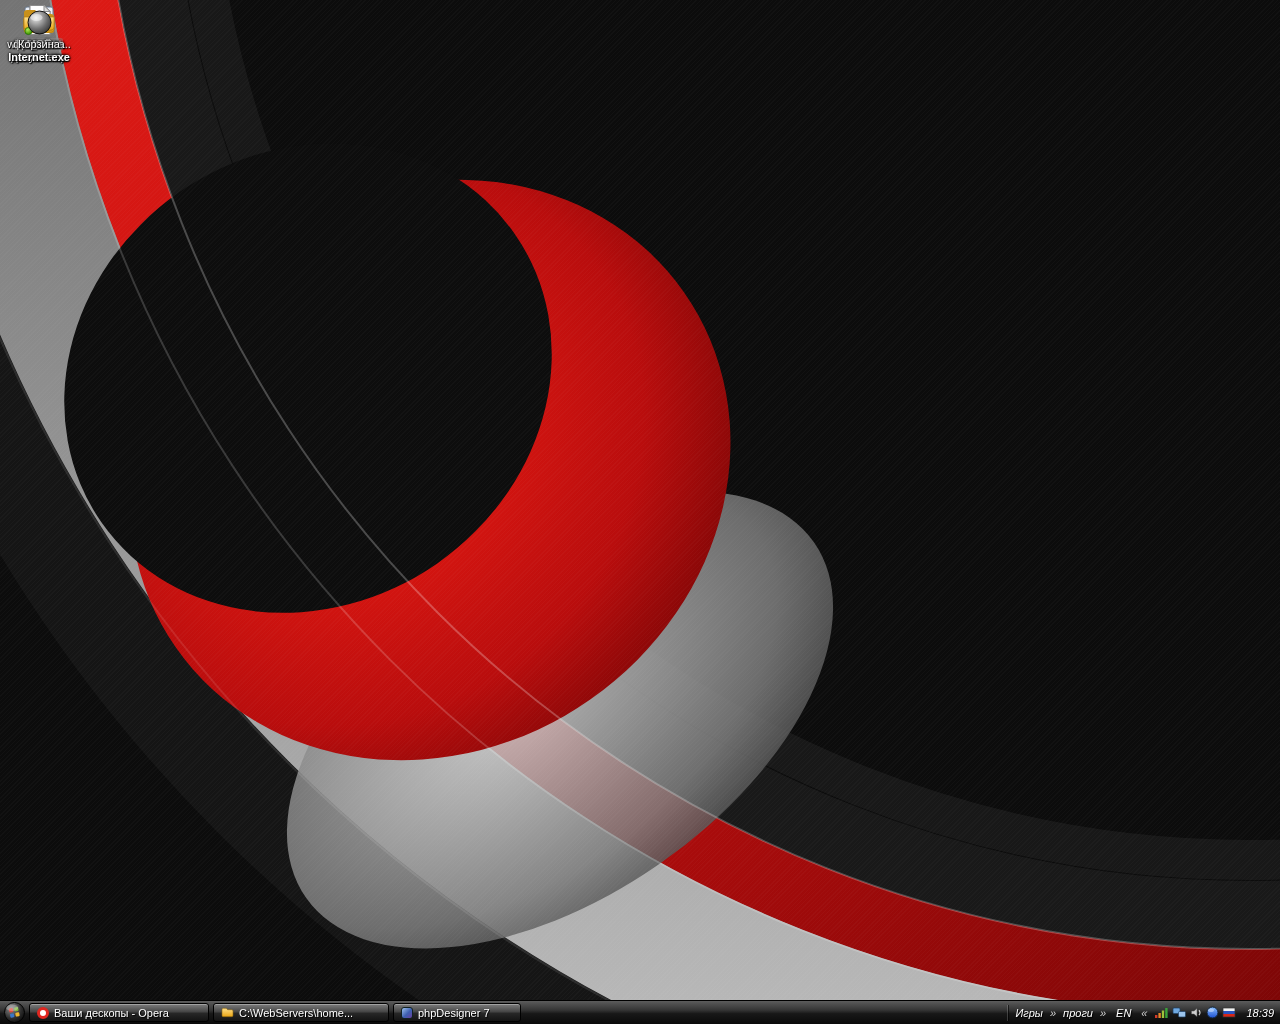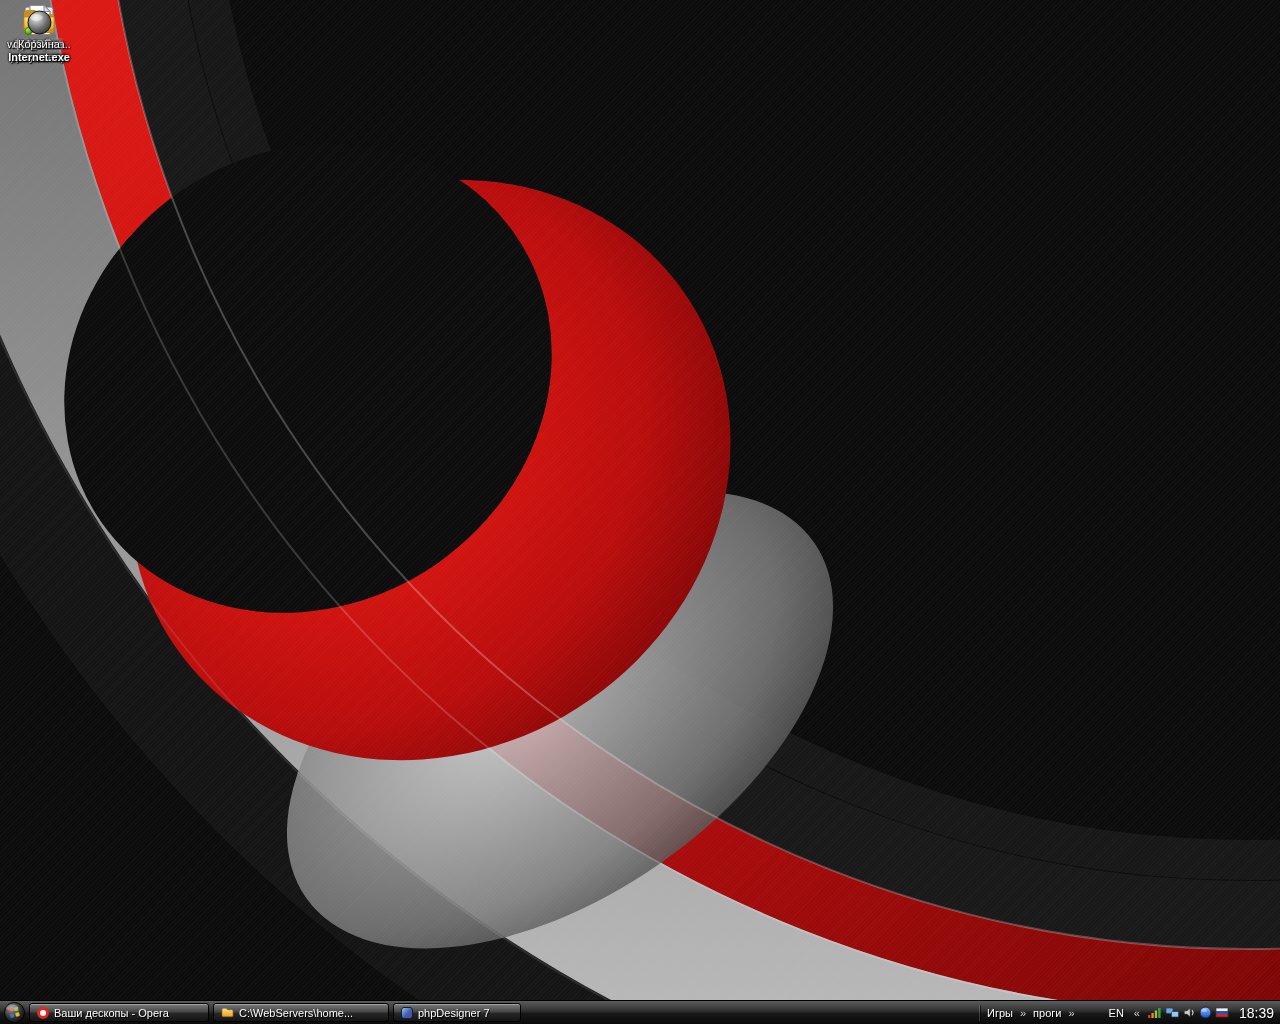--- a/index.html
+++ b/index.html
@@ -44,27 +44,27 @@
     box-shadow:inset 0 1px 0 rgba(255,255,255,.3);
     color:#fff;font-size:11px;
   }
   .task-btn .tb-label{white-space:nowrap;overflow:hidden;text-overflow:ellipsis;text-shadow:1px 1px 1px #000;}
   #task-opera{width:180px;}
   #task-webservers{width:176px;}
   #task-phpdesigner{width:128px;}
   .op-ic{width:12px;height:12px;border:3px solid #e0261f;border-radius:50%;box-sizing:border-box;background:#fff;flex:0 0 auto;}
   .phpd-ic{width:12px;height:12px;border-radius:3px;flex:0 0 auto;
     background:linear-gradient(135deg,#9fc3ef,#3d5fb0 55%,#6a3fa0);border:1px solid #122;box-sizing:border-box;}
-  .tb-right{margin-left:auto;display:flex;align-items:center;gap:7px;color:#fff;font-size:11px;padding-right:2px;}
+  .tb-right{margin-left:auto;display:flex;align-items:center;gap:7px;color:#fff;font-size:11px;padding-right:2px;font-style:italic;}
   .tb-right .tblbl{cursor:pointer;text-shadow:1px 1px 1px #000;}
   .chev{color:#cfcfcf;font-size:11px;cursor:pointer;}
-  .lang{cursor:pointer;padding:1px 3px;text-shadow:1px 1px 1px #000;margin-left:24px;}
+  .lang{cursor:pointer;padding:1px 3px;text-shadow:1px 1px 1px #000;}
   .tray{display:flex;align-items:center;gap:3px;}
   .tray svg{display:block;cursor:pointer;}
-  .clock{font-size:14px;color:#fff;padding-left:3px;cursor:default;text-shadow:1px 1px 1px #000;}
+  .clock{font-size:11px;color:#fff;padding-left:3px;cursor:default;text-shadow:1px 1px 1px #000;}
   .sep{width:1px;height:16px;background:rgba(255,255,255,.18);box-shadow:1px 0 0 rgba(0,0,0,.6);}
 </style>
 </head>
 <body>
 
 <div class="desktop">
 
   <svg class="wp" width="1280" height="1000" viewBox="0 0 1280 1000" aria-hidden="true">
     <defs>
       <linearGradient id="silverLin" x1="0" y1="0" x2="0" y2="1">

